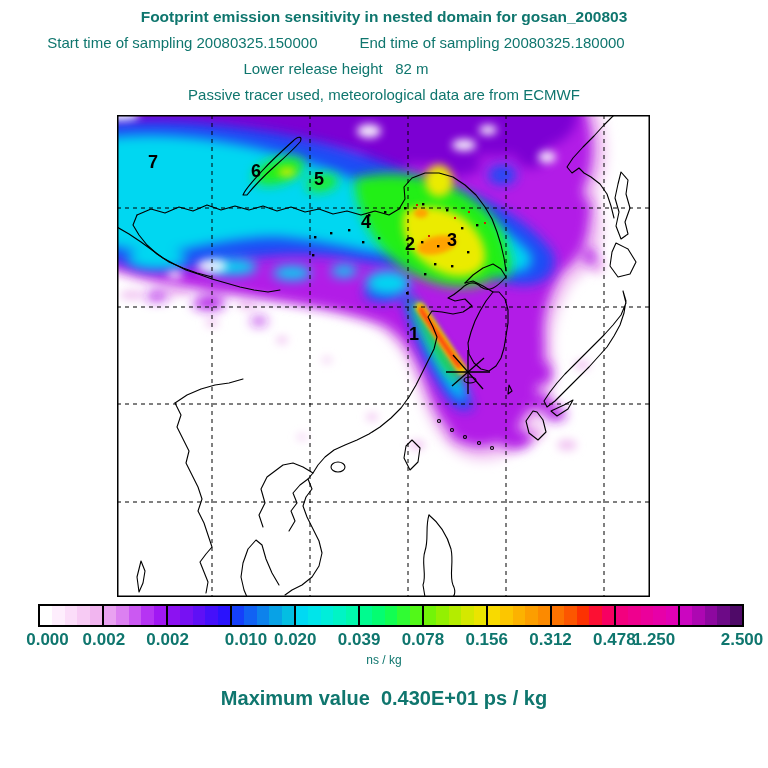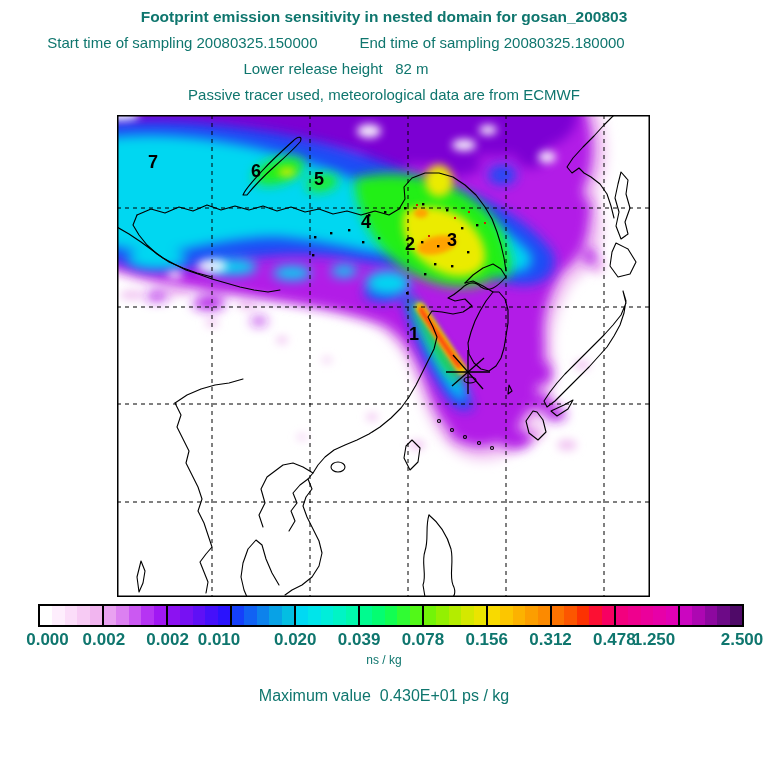--- a/index.html
+++ b/index.html
@@ -12,21 +12,21 @@
   .row span{white-space:pre;}
   #maparea{position:absolute;left:117px;top:115px;width:533px;height:482px;}
   #colorbar{position:absolute;left:38px;top:604px;width:706px;height:23px;
             border:2px solid #000;box-sizing:border-box;display:flex;background:#fff;}
   #colorbar .cbseg{flex:1 1 0;height:100%;}
   #colorbar .cbseg + .cbseg{border-left:2px solid #000;}
   #cbticks{position:absolute;left:38px;top:630px;width:706px;height:20px;}
   #cbticks span{position:absolute;top:0;transform:translateX(-50%);
                 font-size:17px;font-weight:bold;white-space:pre;}
   .units{top:653px;font-size:12px;}
-  .maxval{top:687px;font-size:16px;}
+  .maxval{top:687px;font-size:20px;font-weight:bold;}
   svg text.regnum{font-family:"Liberation Sans",sans-serif;font-size:18px;font-weight:bold;fill:#000;}
 </style>
 </head>
 <body>
 
 <div id="page">
 
   <div class="hline title">Footprint emission sensitivity in nested domain for gosan_200803</div>
 
   <div class="row sub" style="top:34px;gap:42px;">
@@ -296,21 +296,21 @@
       <div class="cbseg" style="background: linear-gradient(to right, rgb(114, 244, 8) 0%, rgb(114, 244, 8) 20%, rgb(147, 240, 2) 20%, rgb(147, 240, 2) 40%, rgb(180, 236, 0) 40%, rgb(180, 236, 0) 60%, rgb(212, 232, 0) 60%, rgb(212, 232, 0) 80%, rgb(235, 228, 0) 80%, rgb(235, 228, 0) 100%);"></div>
       <div class="cbseg" style="background: linear-gradient(to right, rgb(248, 218, 0) 0%, rgb(248, 218, 0) 20%, rgb(252, 198, 0) 20%, rgb(252, 198, 0) 40%, rgb(252, 178, 0) 40%, rgb(252, 178, 0) 60%, rgb(252, 158, 0) 60%, rgb(252, 158, 0) 80%, rgb(252, 138, 0) 80%, rgb(252, 138, 0) 100%);"></div>
       <div class="cbseg" style="background: linear-gradient(to right, rgb(252, 114, 0) 0%, rgb(252, 114, 0) 20%, rgb(252, 86, 0) 20%, rgb(252, 86, 0) 40%, rgb(252, 50, 2) 40%, rgb(252, 50, 2) 60%, rgb(252, 16, 51) 60%, rgb(252, 16, 51) 80%, rgb(247, 0, 98) 80%, rgb(247, 0, 98) 100%);"></div>
       <div class="cbseg" style="background: linear-gradient(to right, rgb(243, 0, 126) 0%, rgb(243, 0, 126) 20%, rgb(239, 0, 142) 20%, rgb(239, 0, 142) 40%, rgb(235, 0, 155) 40%, rgb(235, 0, 155) 60%, rgb(231, 0, 168) 60%, rgb(231, 0, 168) 80%, rgb(225, 0, 181) 80%, rgb(225, 0, 181) 100%);"></div>
       <div class="cbseg" style="background: linear-gradient(to right, rgb(203, 6, 192) 0%, rgb(203, 6, 192) 20%, rgb(173, 7, 178) 20%, rgb(173, 7, 178) 40%, rgb(141, 8, 159) 40%, rgb(141, 8, 159) 60%, rgb(109, 10, 135) 60%, rgb(109, 10, 135) 80%, rgb(79, 10, 104) 80%, rgb(79, 10, 104) 100%);"></div>
     </div>
   <div id="cbticks">
       <span style="left: 0; padding-left: 19px;">0.000</span>
       <span style="left: 65.8182px;">0.002</span>
       <span style="left: 129.636px;">0.002</span>
-      <span style="left: 181px; text-align: right;">0.010</span>
+      <span style="left: 208px; text-align: right;">0.010</span>
       <span style="left: 257.273px; text-align: right;">0.020</span>
       <span style="left: 321.091px;">0.039</span>
       <span style="left: 384.909px;">0.078</span>
       <span style="left: 448.727px;">0.156</span>
       <span style="left: 512.545px;">0.312</span>
       <span style="left: 576.364px;">0.478</span>
       <span style="left: 616px;">1.250</span>
       <span style="left: 704px; text-align: right;">2.500</span>
     </div>
 

